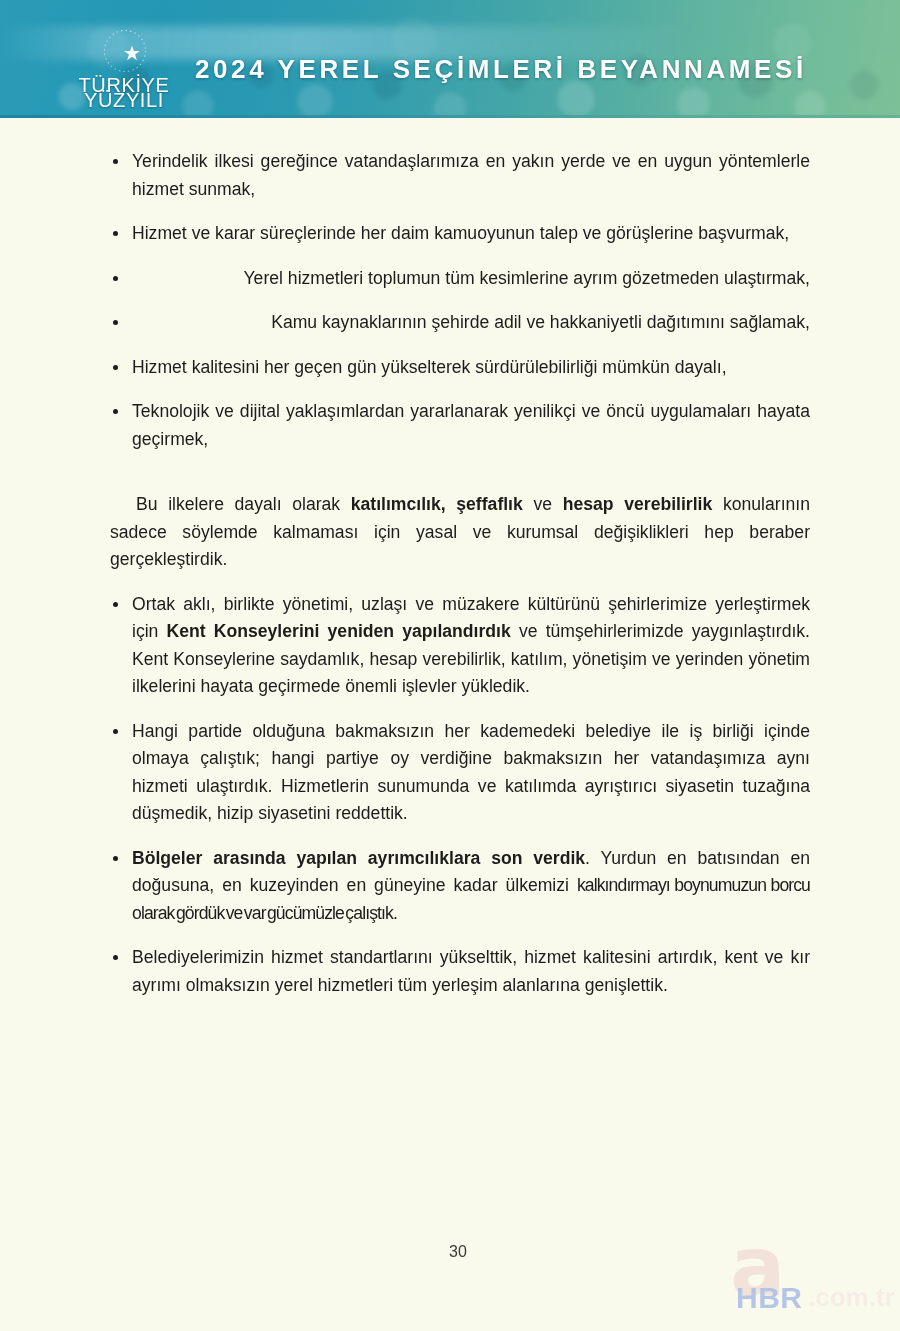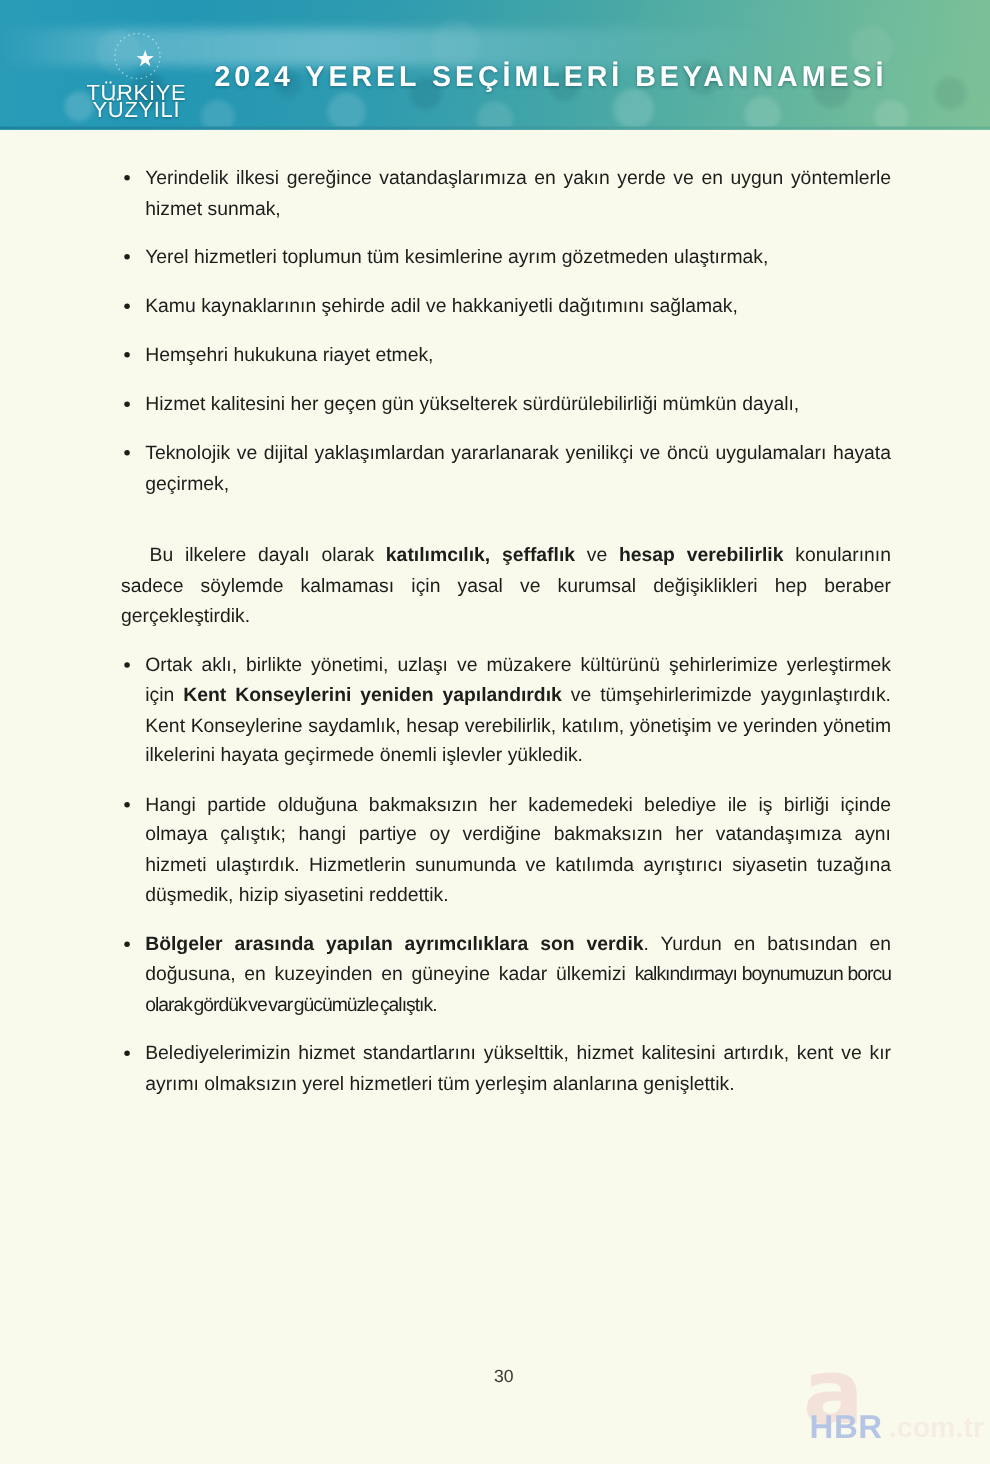--- a/index.html
+++ b/index.html
@@ -152,21 +152,21 @@
   li.bullet::before {
     content: "";
     position: absolute;
     left: 3px;
     top: 11px;
     width: 5px;
     height: 5px;
     border-radius: 50%;
     background: #1d1d1b;
   }
-  li.bullet.nojust { text-align: left; }
+  li.bullet.nojust { text-align: right; }
 
   p.para {
     font-size: 17.6px;
     line-height: 27.5px;
     text-align: justify;
     text-justify: inter-word;
     text-indent: 26px;
     margin-bottom: 17px;
     margin-top: 38px;
   }
@@ -251,23 +251,23 @@
 
   <div class="header-title">2024 YEREL SEÇİMLERİ BEYANNAMESİ</div>
 
   <div class="header-bottom-edge"></div>
 </div>
 
 <div class="content">
 
   <ul class="bullets">
     <li class="bullet">Yerindelik ilkesi gereğince vatandaşlarımıza en yakın yerde ve en uygun yöntemlerle hizmet sunmak,</li>
+    <li class="bullet">Hizmet ve karar süreçlerinde her daim kamuoyunun talep ve görüşlerine başvurmak,</li>
     <li class="bullet nojust">Yerel hizmetleri toplumun tüm kesimlerine ayrım gözetmeden ulaştırmak,</li>
     <li class="bullet nojust">Kamu kaynaklarının şehirde adil ve hakkaniyetli dağıtımını sağlamak,</li>
-    <li class="bullet nojust">Hemşehri hukukuna riayet etmek,</li>
     <li class="bullet">Hizmet kalitesini her geçen gün yükselterek sürdürülebilirliği mümkün dayalı,</li>
     <li class="bullet">Teknolojik ve dijital yaklaşımlardan yararlanarak yenilikçi ve öncü uygulamaları hayata geçirmek,</li>
   </ul>
 
   <p class="para"><span>Bu ilkelere dayalı olarak </span><b>katılımcılık, şeffaflık</b><span> ve </span><b>hesap verebilirlik</b><span> konularının sadece söylemde kalmaması için yasal ve kurumsal değişiklikleri hep beraber gerçekleştirdik.</span></p>
 
   <ul class="bullets">
 
 
     <li class="bullet"><span>Ortak aklı, birlikte yönetimi, uzlaşı ve müzakere kültürünü şehirlerimize yerleştirmek için </span><b>Kent Konseylerini yeniden yapılandırdık</b><span> ve tümşehirlerimizde yaygınlaştırdık. Kent Konseylerine saydamlık, hesap verebilirlik, katılım, yönetişim ve yerinden yönetim ilkelerini hayata geçirmede önemli işlevler yükledik.</span></li>

